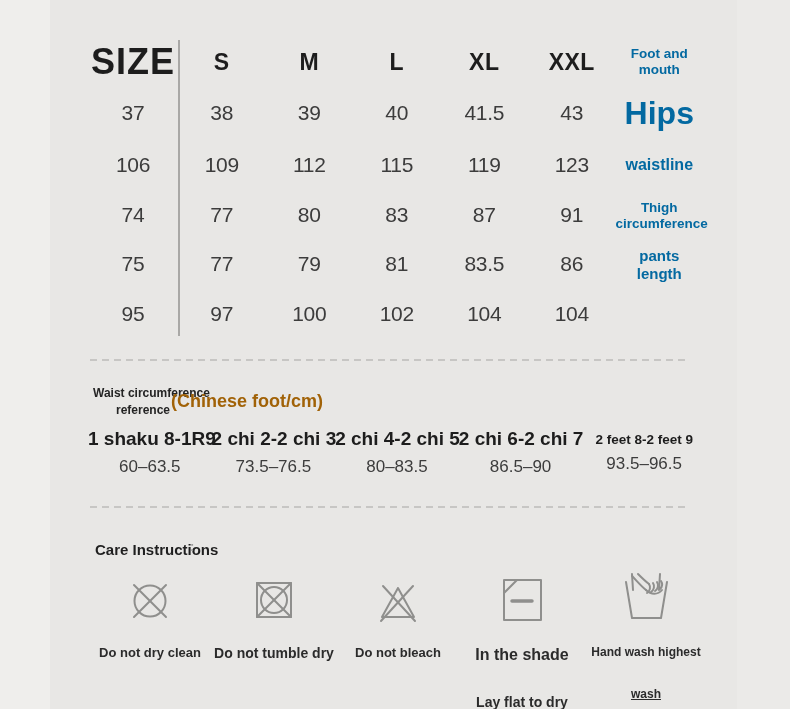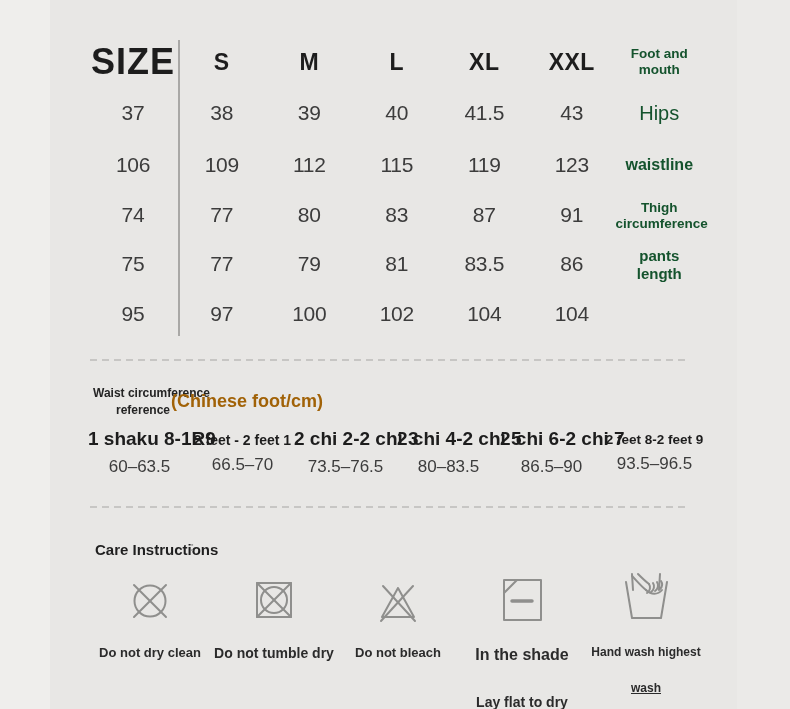--- a/index.html
+++ b/index.html
@@ -31,24 +31,24 @@
     grid-template-rows:48px 54px 51px 49px 49px 50px;
     align-items:center;
   }
   .cell{
     text-align:center;
     justify-self:stretch;
     line-height:1.15;
   }
   .head{font-weight:bold;font-size:23px;color:#1d1d1d;letter-spacing:.5px;}
   .head-size{font-size:36px;letter-spacing:1px;}
-  .lbl{font-weight:600;color:#14532d;}
+  .lbl{font-weight:600;color:#0369a1;}
   .lbl-sm{font-size:13.5px;}
   .lbl-md{font-size:16px;}
-  .lbl-lg{font-size:20px;font-weight:normal;}
+  .lbl-lg{font-size:32px;font-weight:bold;}
   .val{font-size:21px;font-weight:400;color:#3c3c3c;letter-spacing:-.3px;}
 
   .vline{
     position:absolute;left:178px;top:40px;width:1.5px;height:296px;
     background:#a9a8a6;
   }
 
   .dash{
     position:absolute;height:2px;
     background:repeating-linear-gradient(90deg,#c7c6c4 0 7px,transparent 7px 12px);
@@ -172,24 +172,20 @@
   <div class="wref-label">
     <div>Waist circumference</div>
     <div>reference</div>
   </div>
   <div class="wref-unit">(Chinese foot/cm)</div>
 
   <div class="wref-row">
     <div class="wref-col">
       <div class="wref-cn ref-lg">1 shaku 8-1R9</div>
       <div class="wref-cm">60–63.5</div>
-    </div>
-    <div class="wref-col">
-      <div class="wref-cn ref-sm">2 feet - 2 feet 1</div>
-      <div class="wref-cm">66.5–70</div>
     </div>
     <div class="wref-col">
       <div class="wref-cn ref-lg">2 chi 2-2 chi 3</div>
       <div class="wref-cm">73.5–76.5</div>
     </div>
     <div class="wref-col">
       <div class="wref-cn ref-lg">2 chi 4-2 chi 5</div>
       <div class="wref-cm">80–83.5</div>
     </div>
     <div class="wref-col">
@@ -264,19 +260,19 @@
           <path d="M15 8 C20 13 24 18 29 22"></path>
           <path d="M21 6 C25 10 28 13 32 16"></path>
           <path d="M29 22 C34 27 41 27 45 22"></path>
           <path d="M32 16 c2 3 1 7 -2 9"></path>
           <path d="M36 15 c2 3 1 7 -2 9"></path>
           <path d="M40 14 c2 3 1 7 -2 9"></path>
           <path d="M44 13 c2 3 1 6 -1 8"></path>
         </svg>
       </div>
       <div class="c-lbl c-sm">Hand wash highest</div>
-      <div class="c-lbl c-sm" style="margin-top:8px;text-decoration:underline;">wash</div>
+      <div class="c-lbl c-sm" style="margin-top:14px;text-decoration:underline;">wash</div>
       <div class="c-lbl c-xs" style="margin-top:0;">Wash temperature 40℃</div>
     </div>
 
 
   </div>
 </div>
 
 </body></html>

